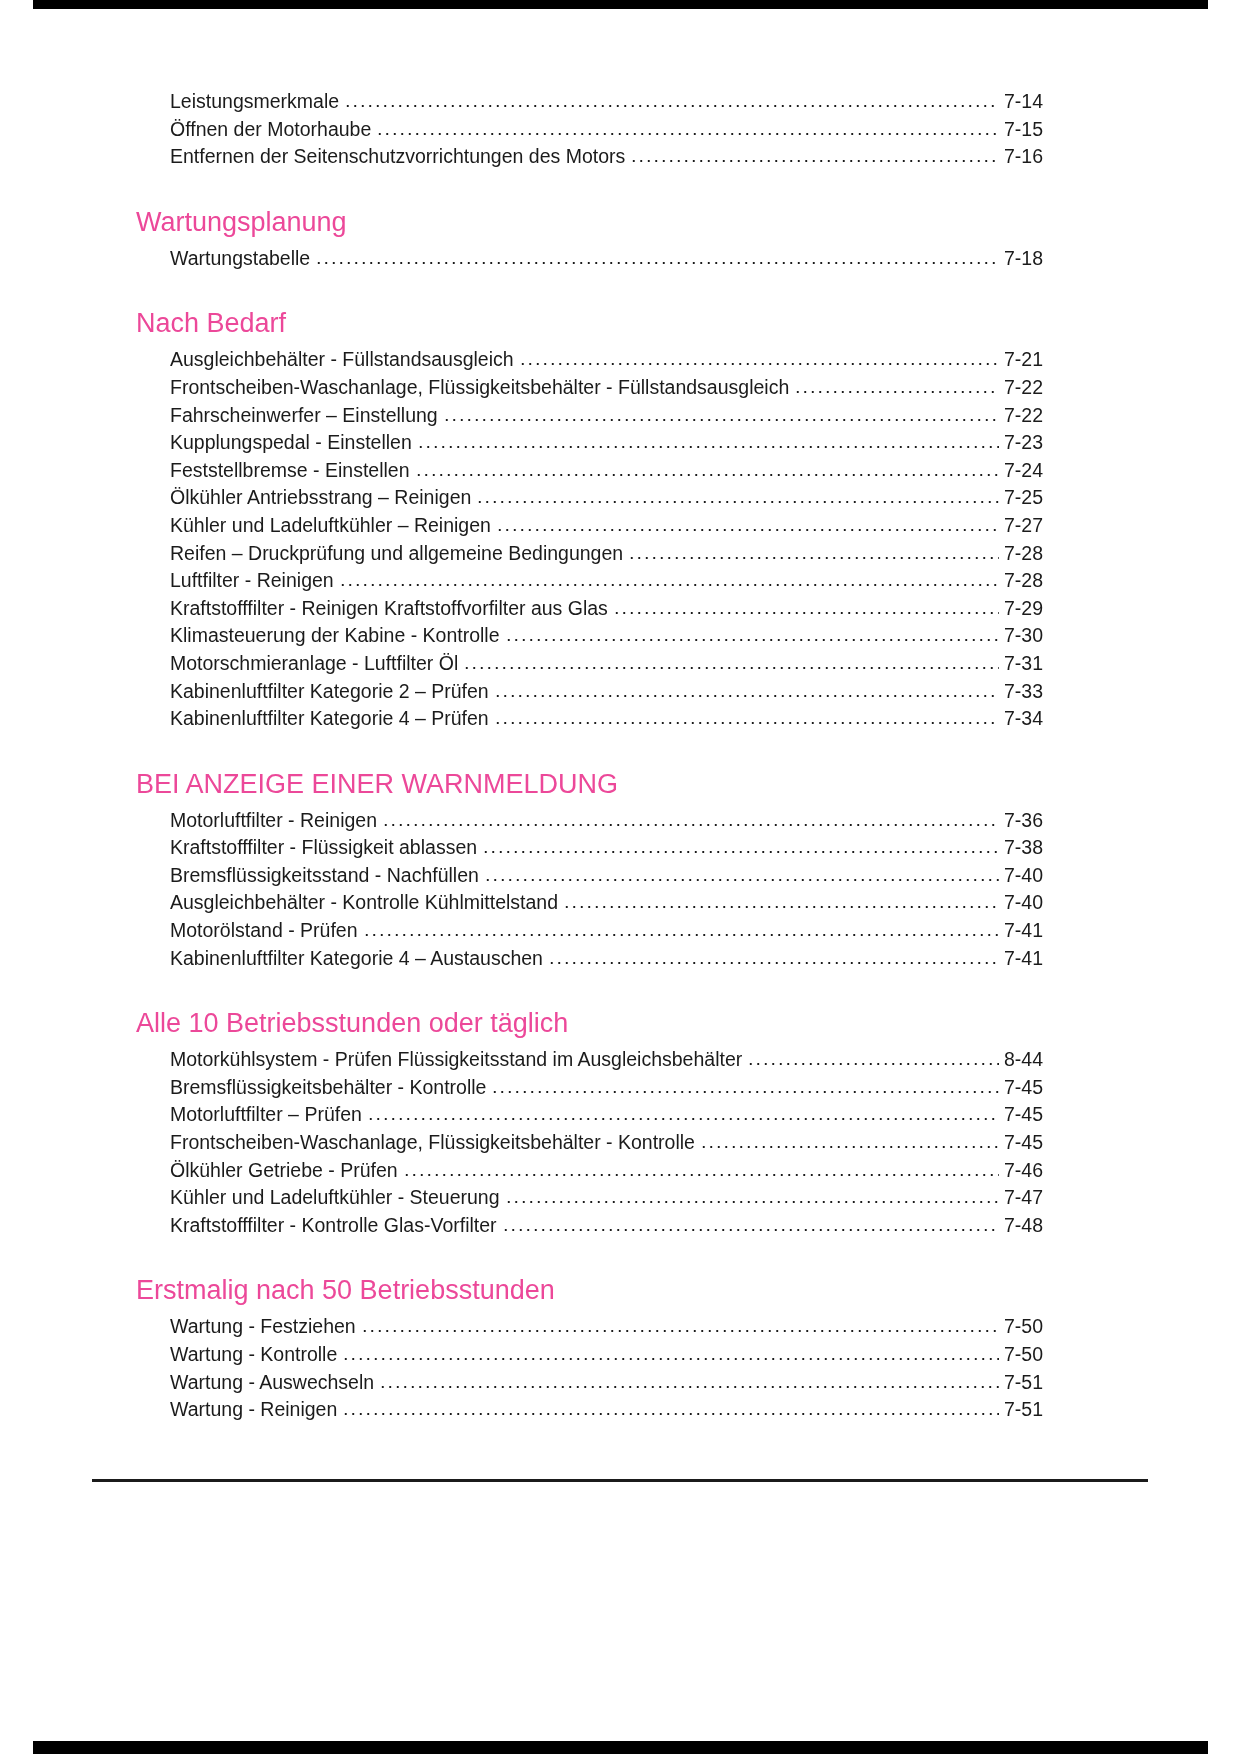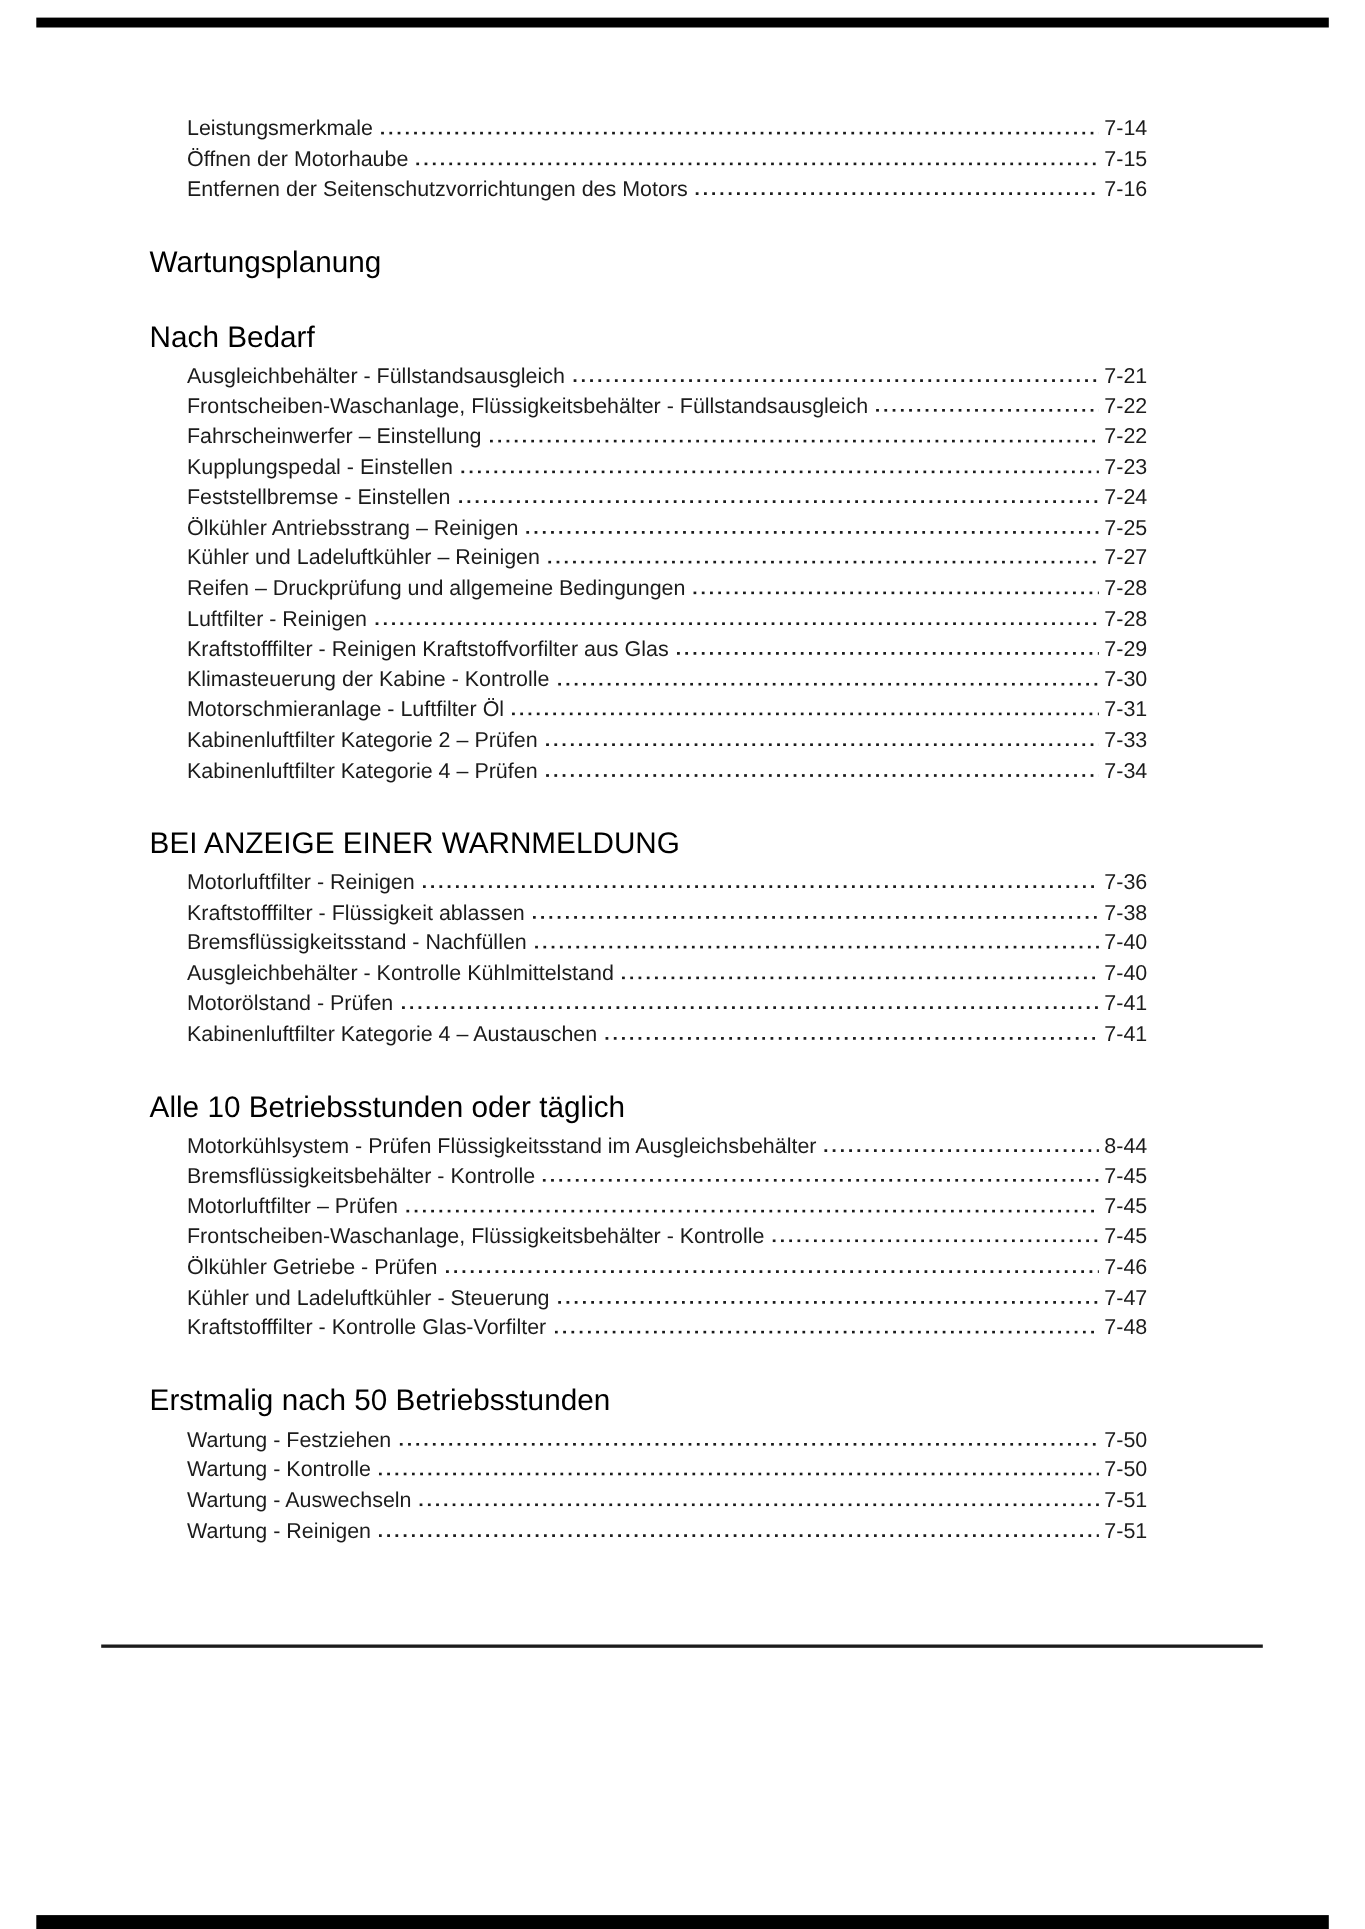--- a/index.html
+++ b/index.html
@@ -11,21 +11,20 @@
     width: 1241px;
     height: 1754px;
     position: relative;
     overflow: hidden;
     font-family: "Liberation Sans", sans-serif;
     color: #1b1b1b;
   }
   .page {
     position: absolute;
     inset: 0;
-    margin-top: 16px;
   }
   .bar {
     position: absolute;
     left: 33px;
     width: 1175px;
     background: #000000;
   }
   .bar-top { top: 0; height: 9px; }
   .bar-bottom { bottom: 0; height: 13px; }
   .footer-rule {
@@ -40,21 +39,21 @@
     position: absolute;
     left: 136px;
     top: 88px;
     width: 907px;
   }
   .section-title {
     font-size: 27px;
     line-height: 34px;
     margin: 34px 0 6px 0;
     font-weight: 400;
-    color: #000000;
+    color: #ec4899;
     white-space: nowrap;
   }
   .section:first-child .section-title { margin-top: 0; }
   .section-entries {
     padding-left: 34px;
   }
   .entry {
     display: flex;
     align-items: baseline;
     font-size: 19.5px;
@@ -102,20 +101,27 @@
   <div class="entry">
     <span class="entry-label">Entfernen der Seitenschutzvorrichtungen des Motors</span>
     <span class="leader"></span>
     <span class="entry-page">7-16</span>
   </div>
 </div>
   </div>
 
   <div class="section">
     <h2 class="section-title">Wartungsplanung</h2>
+    <div class="section-entries">
+  <div class="entry">
+    <span class="entry-label">Wartungstabelle</span>
+    <span class="leader"></span>
+    <span class="entry-page">7-18</span>
+  </div>
+</div>
   </div>
 
   <div class="section">
     <h2 class="section-title">Nach Bedarf</h2>
     <div class="section-entries">
   <div class="entry">
     <span class="entry-label">Ausgleichbehälter - Füllstandsausgleich</span>
     <span class="leader"></span>
     <span class="entry-page">7-21</span>
   </div>

